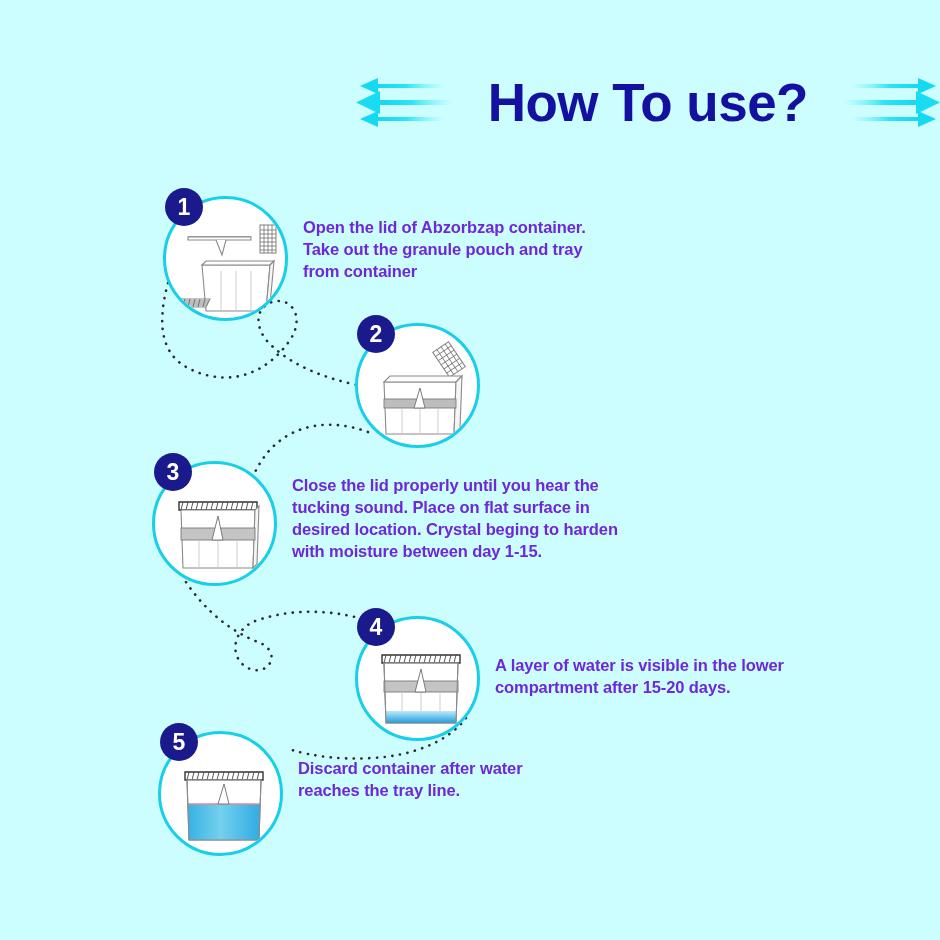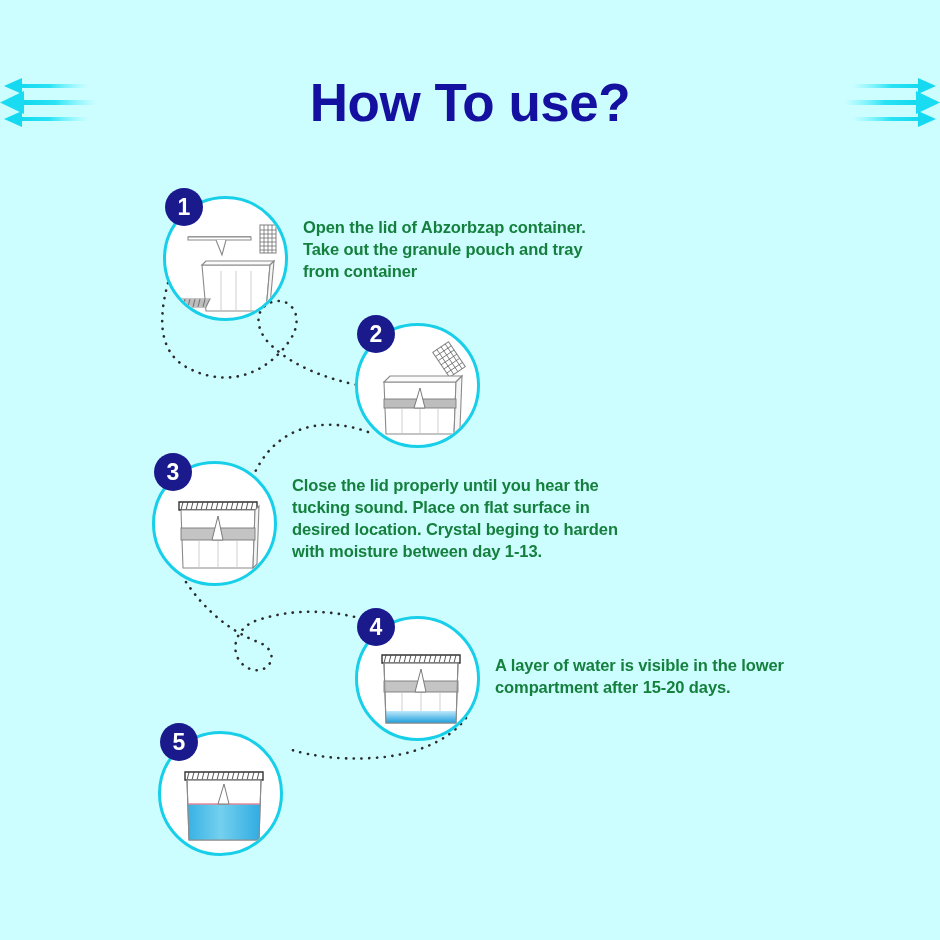--- a/index.html
+++ b/index.html
@@ -22,21 +22,21 @@
   }
   
   .title-row {
     position: absolute;
     left: 0;
     top: 62px;
     width: 940px;
     height: 80px;
     display: flex;
     align-items: center;
-    justify-content: space-between;
+    justify-content: flex-end;
   }
   .page-title {
     font-size: 53px;
     font-weight: bold;
     color: #1410a0;
     letter-spacing: -0.5px;
     line-height: 1;
     white-space: nowrap;
     margin: 0 36px;
   }
@@ -83,21 +83,21 @@
     font-size: 23px;
     font-weight: bold;
     display: flex;
     align-items: center;
     justify-content: center;
     z-index: 5;
     line-height: 1;
   }
   .step-text {
     position: absolute;
-    color: #15803d;
+    color: #6d28d9;
     font-size: 16.5px;
     font-weight: bold;
     line-height: 1.33;
     letter-spacing: -0.1px;
   }
   
   #step-1 { left: 163px; top: 188px; width: 420px; height: 140px; }
   #step-1 .bubble { left: 0; top: 8px; }
   #step-1 .badge  { left: 2px; top: 0px; }
   #step-1 .step-text { left: 140px; top: 29px; width: 290px; }
@@ -273,21 +273,21 @@
 
           <path d="M57,76 L63,52 L68,76 Z" fill="#ffffff" stroke="#7a7a7a" stroke-width="1"></path>
 
           <g stroke="#c9c9c9" stroke-width="0.9">
             <path d="M44,77 L44,104 M63,77 L63,104 M82,77 L82,104"></path>
           </g>
         </g>
       </svg>
     </div>
     <div class="badge">3</div>
-    <div class="step-text">Close the lid properly until you hear the tucking sound. Place on flat surface in desired location. Crystal beging to harden with moisture between day 1-13.</div>
+    <div class="step-text">Close the lid properly until you hear the tucking sound. Place on flat surface in desired location. Crystal beging to harden with moisture between day 1-15.</div>
   </div>
 
   <div class="step" id="step-4">
     <div class="bubble">
       <svg class="art" viewBox="0 0 125 125">
         <defs>
           <linearGradient id="waterThin" x1="0" y1="1" x2="0" y2="0">
             <stop offset="0%" stop-color="#1e9fdc"></stop>
             <stop offset="100%" stop-color="#bfe8fa"></stop>
           </linearGradient>
@@ -340,15 +340,16 @@
           <path d="M27,70 L99,70 L98,106 L28,106 Z" fill="url(#waterFull)" stroke="none"></path>
 
           <path d="M27,70 L99,70" stroke="#e08a9a" stroke-width="1.6"></path>
 
           <path d="M57,70 L63,50 L68,70 Z" fill="#ffffff" stroke="#7a7a7a" stroke-width="1"></path>
           <path d="M26,46 L100,46 L98,106 L28,106 Z" fill="none" stroke="#8a8a8a"></path>
         </g>
       </svg>
     </div>
     <div class="badge">5</div>
+    <div class="step-text">Discard container after water reaches the tray line.</div>
   </div>
 
 </div>
 
 </body></html>

